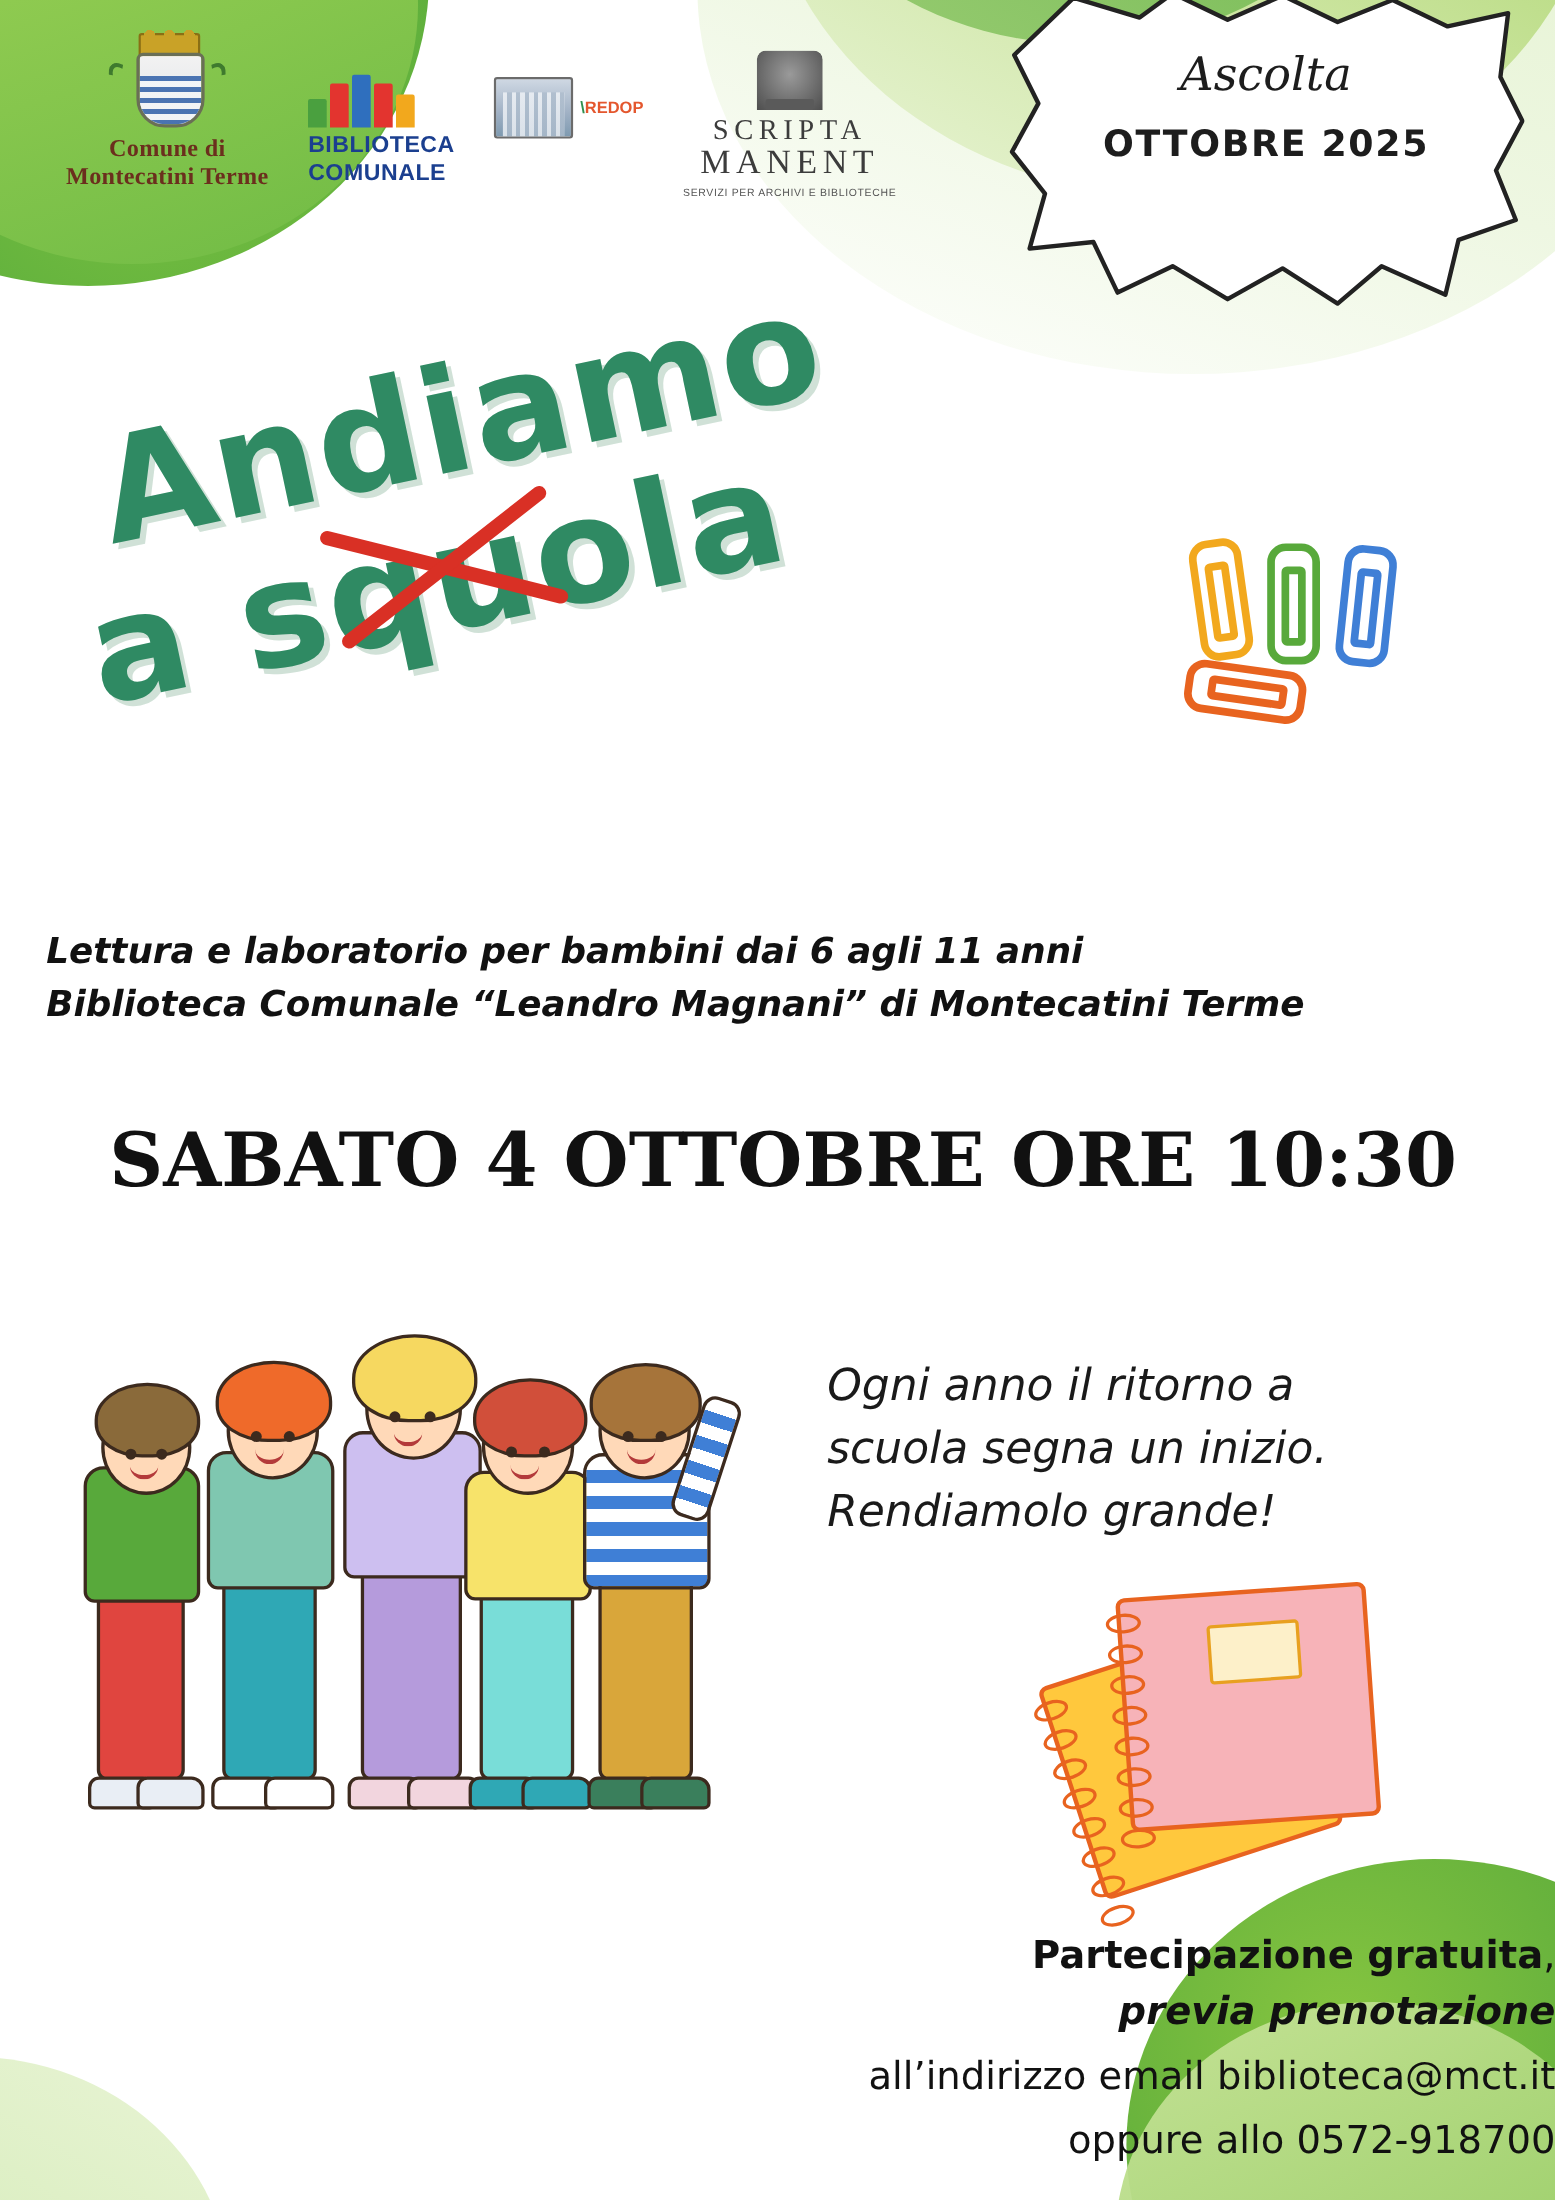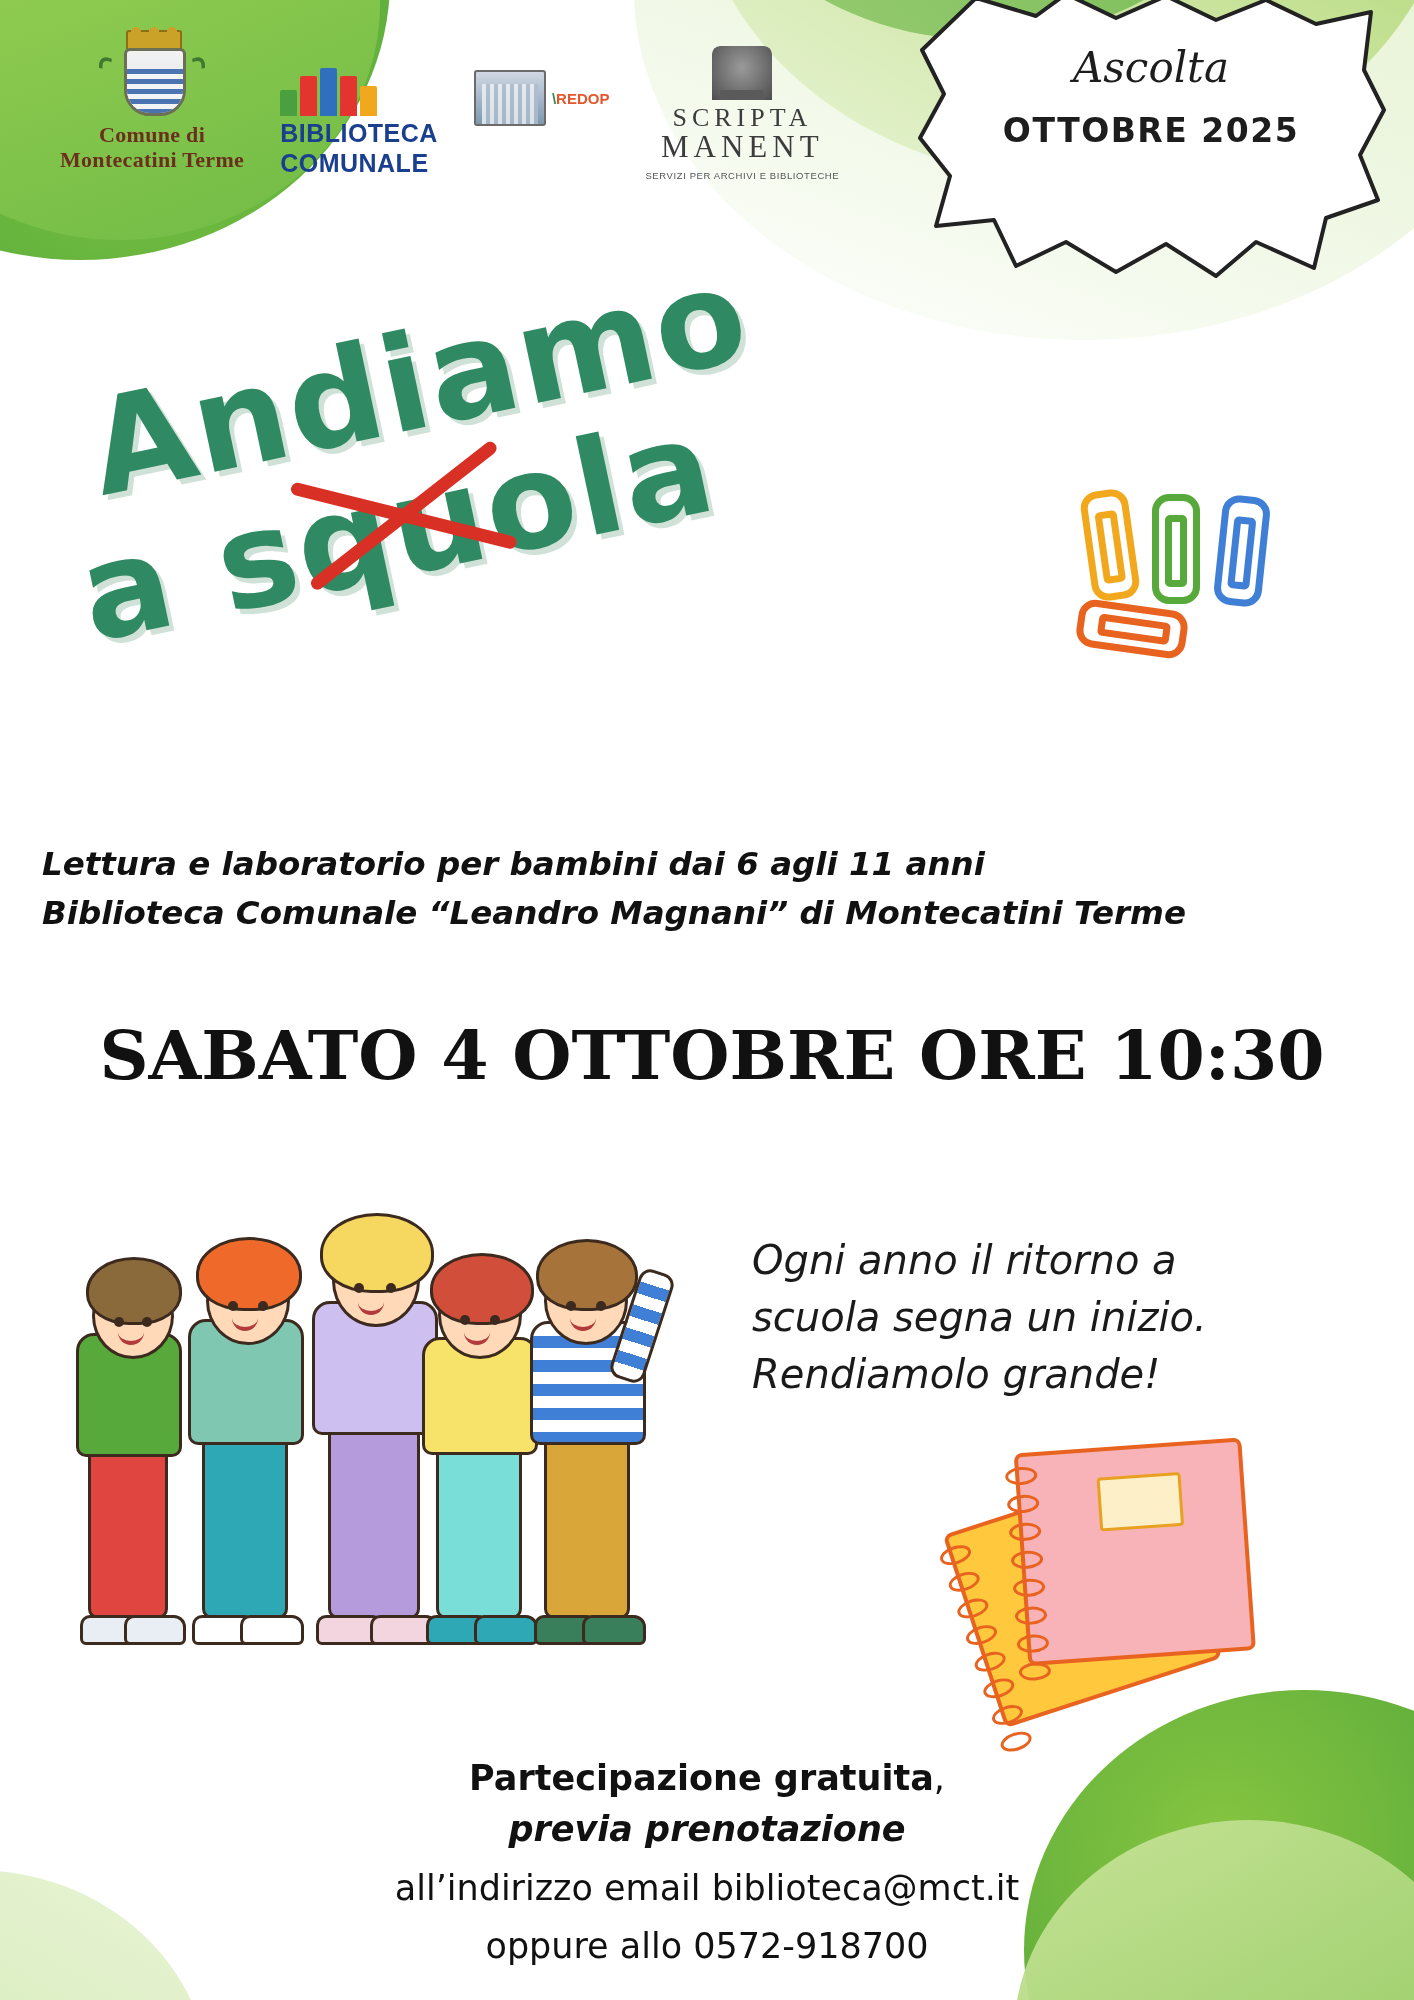--- a/index.html
+++ b/index.html
@@ -90,21 +90,21 @@
   .crest .laurel-r{right:-2px;transform:rotate(35deg);}
   .crest-caption{
     margin-top:0;text-align:center;font-family:"Liberation Serif", serif;
     font-weight:bold;font-size:22px;color:#6b2f1d;line-height:1.15;letter-spacing:.3px;
   }
 
   .bibl{display:flex;flex-direction:column;align-items:flex-start;margin-top:42px;}
   .bibl-mark{display:flex;align-items:flex-end;gap:3px;height:48px;}
   .bar{width:17px;border-radius:2px 2px 0 0;}
   .bibl-text{
-    font-weight:bold;font-size:25px;line-height:1.0;color:#1b3f8f;margin-top:5px;letter-spacing:.5px;
+    font-weight:bold;font-size:21px;line-height:1.0;color:#1b3f8f;margin-top:5px;letter-spacing:.5px;
   }
   .redop{display:flex;align-items:center;gap:6px;margin-top:44px;}
   .redop-img{
     width:68px;height:52px;border:2px solid #6b6b6b;border-radius:3px;
     background:linear-gradient(180deg,#cfd8e3 0%,#9fb0c4 60%,#7e9ab0 100%);
     position:relative;overflow:hidden;
   }
   .redop-img::after{
     content:"";position:absolute;left:6px;top:12px;right:6px;bottom:0;
     background:repeating-linear-gradient(90deg,#f0f3f7 0 4px,#aebdcd 4px 8px);
@@ -221,21 +221,21 @@
   .books{position:absolute;right:118px;top:1430px;width:330px;height:290px;transform:rotate(-8deg);}
   .book{position:absolute;border:4px solid #e8631f;border-radius:8px;}
   .book.yellow{left:0;top:58px;width:220px;height:195px;background:#ffc83d;transform:rotate(-10deg);}
   .book.pink{left:58px;top:16px;width:220px;height:205px;background:#f7b3b8;transform:rotate(4deg);}
   .book .label{position:absolute;left:54%;top:26px;width:78px;height:48px;background:#fdf0c9;border:3px solid #e8a020;border-radius:4px;transform:translateX(-50%);}
   .spiral{position:absolute;left:-14px;top:10px;width:26px;height:calc(100% - 20px);}
   .spiral i{display:block;width:26px;height:12px;border:3px solid #e8631f;border-radius:50%;margin-bottom:10px;background:transparent;}
 
   
   .footer{
-    position:absolute;left:0;right:0;bottom:28px;text-align:center;
+    position:absolute;left:0;right:0;bottom:28px;text-align:right;
     font-family:"DejaVu Sans", sans-serif;
   }
   .foot1{font-size:35px;color:#111;line-height:1.45;}
   .foot1 b{font-weight:bold;}
   .foot1 i{font-style:italic;font-weight:bold;}
   .foot2{font-size:35px;color:#111;line-height:1.45;margin-top:8px;}
 </style>
 </head>
 <body>
 

